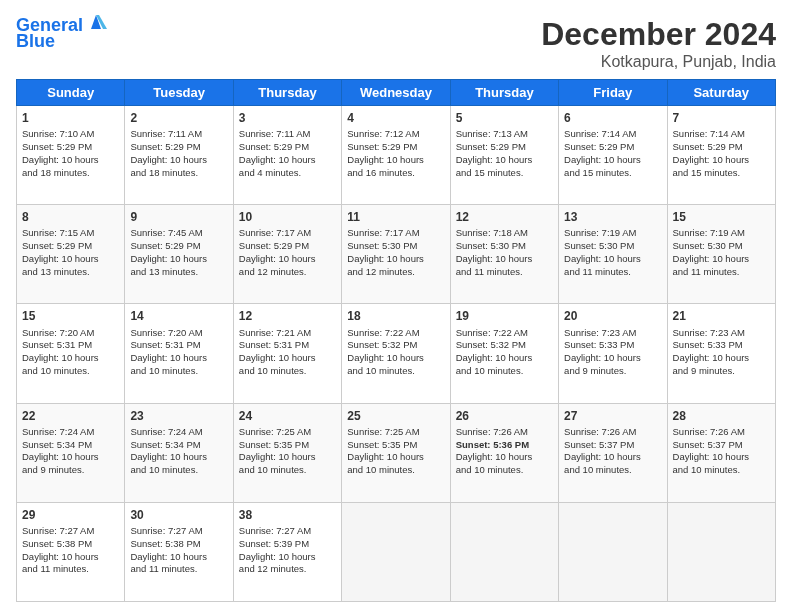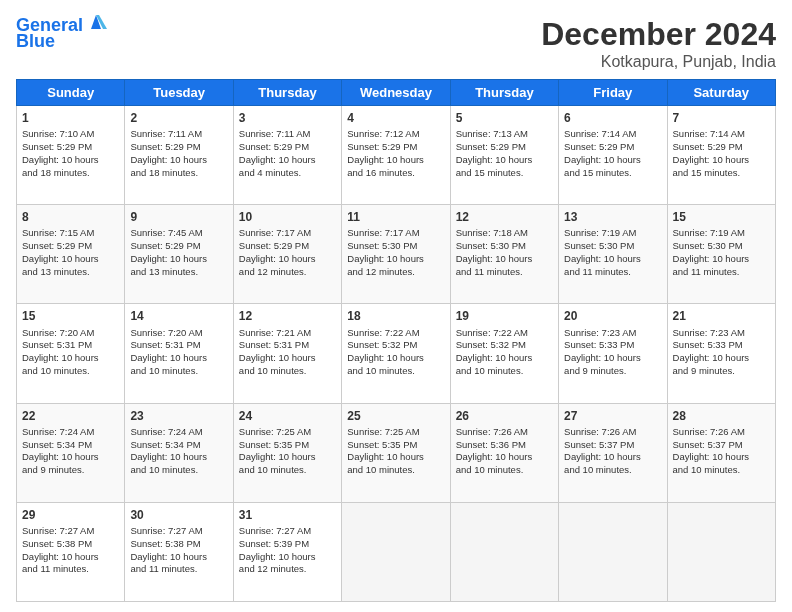--- a/index.html
+++ b/index.html
@@ -305,21 +305,21 @@
           <td>
             <span class="day-num">25</span>
             <span style="display: block;">Sunrise: 7:25 AM</span>
             <span style="display: block;">Sunset: 5:35 PM</span>
             <span style="display: block;">Daylight: 10 hours</span>
             <span style="display: block;">and 10 minutes.</span>
           </td>
           <td>
             <span class="day-num">26</span>
             <span style="display: block;">Sunrise: 7:26 AM</span>
-            <span style="display: block;">Sunset: 5:36 PM</span>
+            <span style="display: block; font-weight: bold;">Sunset: 5:36 PM</span>
             <span style="display: block;">Daylight: 10 hours</span>
             <span style="display: block;">and 10 minutes.</span>
           </td>
           <td>
             <span class="day-num">27</span>
             <span style="display: block;">Sunrise: 7:26 AM</span>
             <span style="display: block;">Sunset: 5:37 PM</span>
             <span style="display: block;">Daylight: 10 hours</span>
             <span style="display: block;">and 10 minutes.</span>
           </td>
@@ -340,21 +340,21 @@
             <span style="display: block;">and 11 minutes.</span>
           </td>
           <td>
             <span class="day-num">30</span>
             <span style="display: block;">Sunrise: 7:27 AM</span>
             <span style="display: block;">Sunset: 5:38 PM</span>
             <span style="display: block;">Daylight: 10 hours</span>
             <span style="display: block;">and 11 minutes.</span>
           </td>
           <td>
-            <span class="day-num">31</span>
+            <span class="day-num">38</span>
             <span style="display: block;">Sunrise: 7:27 AM</span>
             <span style="display: block;">Sunset: 5:39 PM</span>
             <span style="display: block;">Daylight: 10 hours</span>
             <span style="display: block;">and 12 minutes.</span>
           </td>
           <td class="empty"></td>
           <td class="empty"></td>
           <td class="empty"></td>
           <td class="empty"></td>
         </tr>

